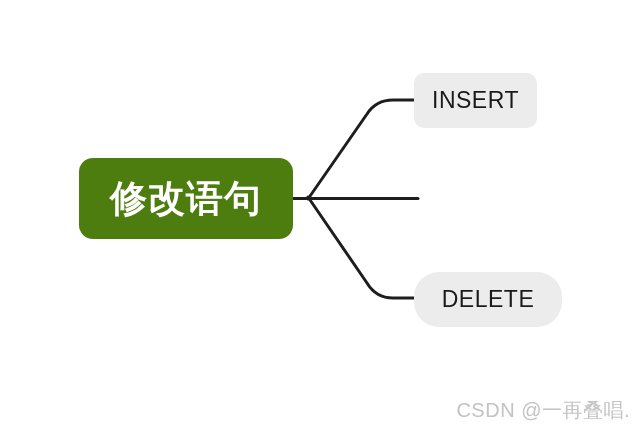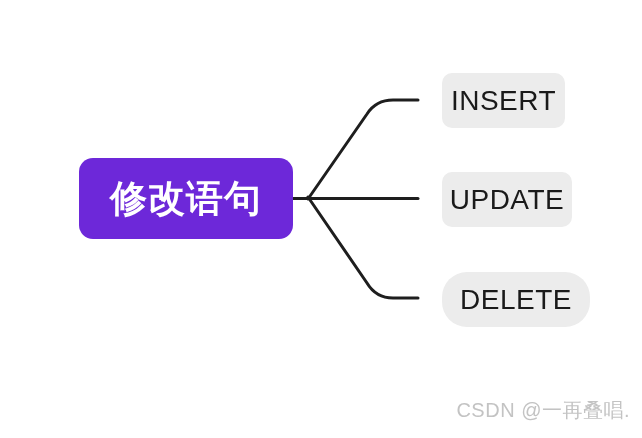--- a/index.html
+++ b/index.html
@@ -24,41 +24,41 @@
   .connector-svg path {
     fill: none;
     stroke-width: 3;
     stroke-linecap: round;
     stroke-linejoin: round;
   }
   .root-node {
     position: absolute;
     left: 79px; top: 158px;
     width: 214px; height: 81px;
-    background: #6d28d9;
+    background: #4d7c0f;
     border-radius: 14px;
     display: flex;
     align-items: center;
     justify-content: center;
     color: #ffffff;
     font-size: 37px;
     font-weight: bold;
     letter-spacing: 1px;
   }
   .child-node {
     position: absolute;
-    left: 442px;
+    left: 414px;
     height: 55px;
     background: #ececec;
     border-radius: 10px;
     display: flex;
     align-items: center;
     justify-content: center;
     color: #1a1a1a;
-    font-size: 28px;
+    font-size: 23px;
     font-weight: 500;
     letter-spacing: 0.5px;
   }
   .child-insert { top: 73px;  width: 123px; }
   .child-update { top: 172px; width: 130px; }
   .child-delete { top: 272px; width: 148px; border-radius: 25px; }
   .watermark {
     position: absolute;
     right: 12px;
     bottom: 14px;
@@ -80,23 +80,20 @@
   </svg>
 
   <div class="root-node">
     <span>修改语句</span>
   </div>
 
   <div class="child-node child-insert">
     <span>INSERT</span>
   </div>
 
-  <div class="child-node child-update">
-    <span>UPDATE</span>
-  </div>
 
   <div class="child-node child-delete">
     <span>DELETE</span>
   </div>
 
   <div class="watermark">CSDN @一再叠唱.</div>
 
 </div>
 
 </body></html>

